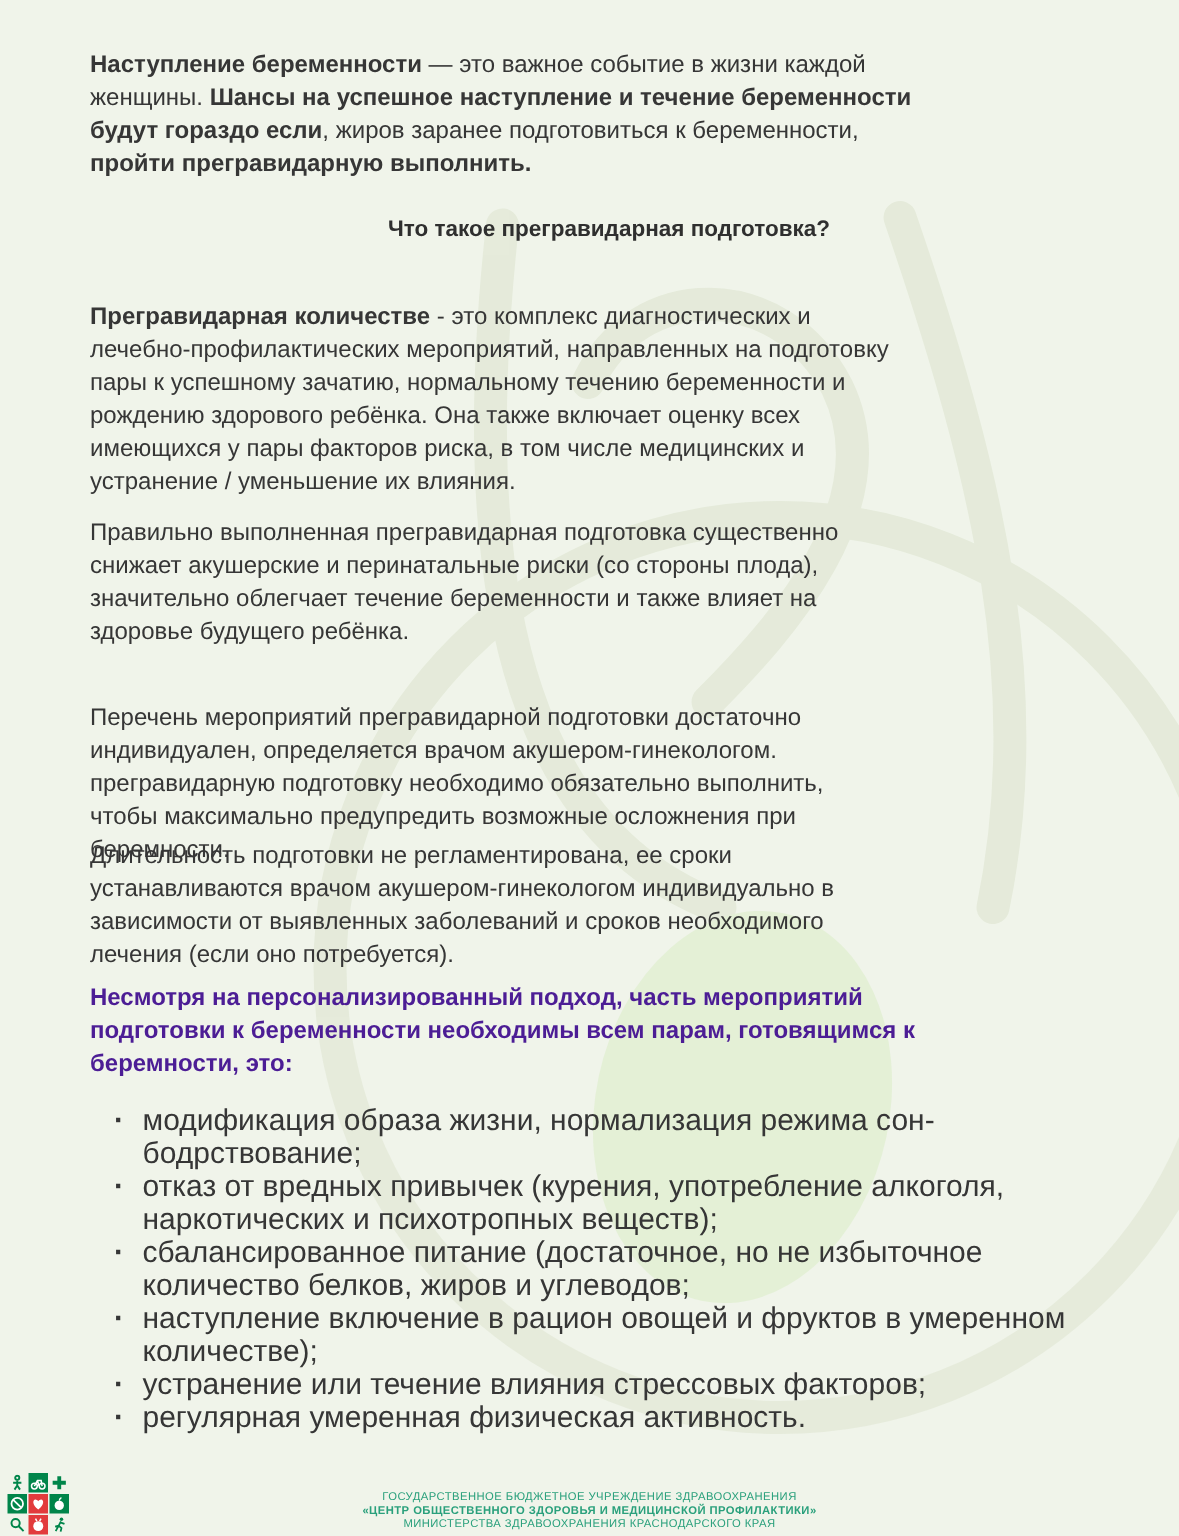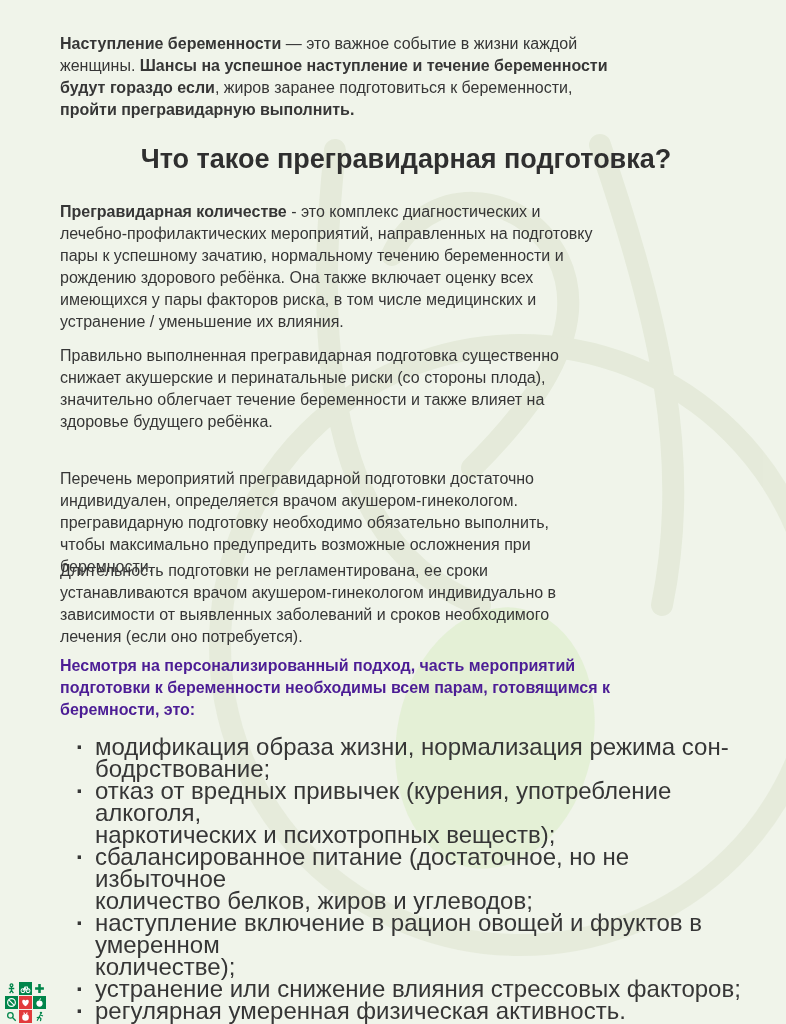--- a/index.html
+++ b/index.html
@@ -18,35 +18,35 @@
     position:absolute;left:0;width:100%;
     margin:0;
     font-size:16px;line-height:22px;
     white-space:pre-line;
   }
   .para .b{font-weight:bold;}
   .intro{top:33px;}
   .heading{
     position:absolute;left:0;top:144px;width:100%;
     margin:0;text-align:center;
-    font-size:27px;font-weight:bold;color:#2f2f2f;
+    font-size:15px;font-weight:bold;color:#2f2f2f;
   }
   .p-def{top:201px;}
   .p-ben{top:345px;}
   .p-ind{top:420px;margin-top:48px;}
   .p-dur{top:560px;}
   .highlight{
     top:655px;
     font-weight:bold;
     color:#4c1d95;
   }
   ul.bullets{
     position:absolute;left:0;top:736px;width:100%;
     margin:0;padding:0;list-style:none;
-    font-size:24px;line-height:22px;
+    font-size:20px;line-height:22px;
   }
   ul.bullets li{
     position:relative;
     padding-left:35px;
     white-space:pre-line;
   }
   ul.bullets li::before{
     content:"·";
     position:absolute;left:16px;top:0;
     font-weight:bold;
@@ -122,21 +122,21 @@
 
     <ul class="bullets">
         <li>модификация образа жизни, нормализация режима сон-
 бодрствование;</li>
         <li>отказ от вредных привычек (курения, употребление алкоголя,
 наркотических и психотропных веществ);</li>
         <li>сбалансированное питание (достаточное, но не избыточное
 количество белков, жиров и углеводов;</li>
         <li>наступление включение в рацион овощей и фруктов в умеренном
 количестве);</li>
-        <li>устранение или снижение влияния стрессовых факторов;</li>
+        <li>устранение или течение влияния стрессовых факторов;</li>
         <li>регулярная умеренная физическая активность.</li>
       </ul>
   </div>
 
   <div class="logo-grid">
     <div class="tile light">
       <svg width="11" height="11" viewBox="0 0 12 12" fill="none" stroke="#00854a" stroke-width="1.4">
         <circle cx="6" cy="2.4" r="1.5"></circle>
           <path d="M6,4.4 V8 M3,6 H9 M6,8 L4,11 M6,8 L8,11"></path>
       </svg>
@@ -183,14 +183,19 @@
       </svg>
     </div>
     <div class="tile light">
       <svg width="11" height="11" viewBox="0 0 12 12" fill="none" stroke="#00854a" stroke-width="1.3">
         <circle cx="7.6" cy="2" r="1.3" fill="#00854a" stroke="none"></circle>
         <path d="M7.2,3.6 L5.6,6.6 M5.6,6.6 L3,7.4 M5.6,6.6 L7.6,8.4 L7,11 M5.6,6.6 L3.4,10.6 M7.2,4.4 L9.8,5.4"></path>
       </svg>
     </div>
   </div>
 
+  <div class="footer-text">
+    <div>ГОСУДАРСТВЕННОЕ БЮДЖЕТНОЕ УЧРЕЖДЕНИЕ ЗДРАВООХРАНЕНИЯ</div>
+    <div class="fl-bold">«ЦЕНТР ОБЩЕСТВЕННОГО ЗДОРОВЬЯ И МЕДИЦИНСКОЙ ПРОФИЛАКТИКИ»</div>
+    <div>МИНИСТЕРСТВА ЗДРАВООХРАНЕНИЯ КРАСНОДАРСКОГО КРАЯ</div>
+  </div>
 
 </div>
 
 </body></html>

